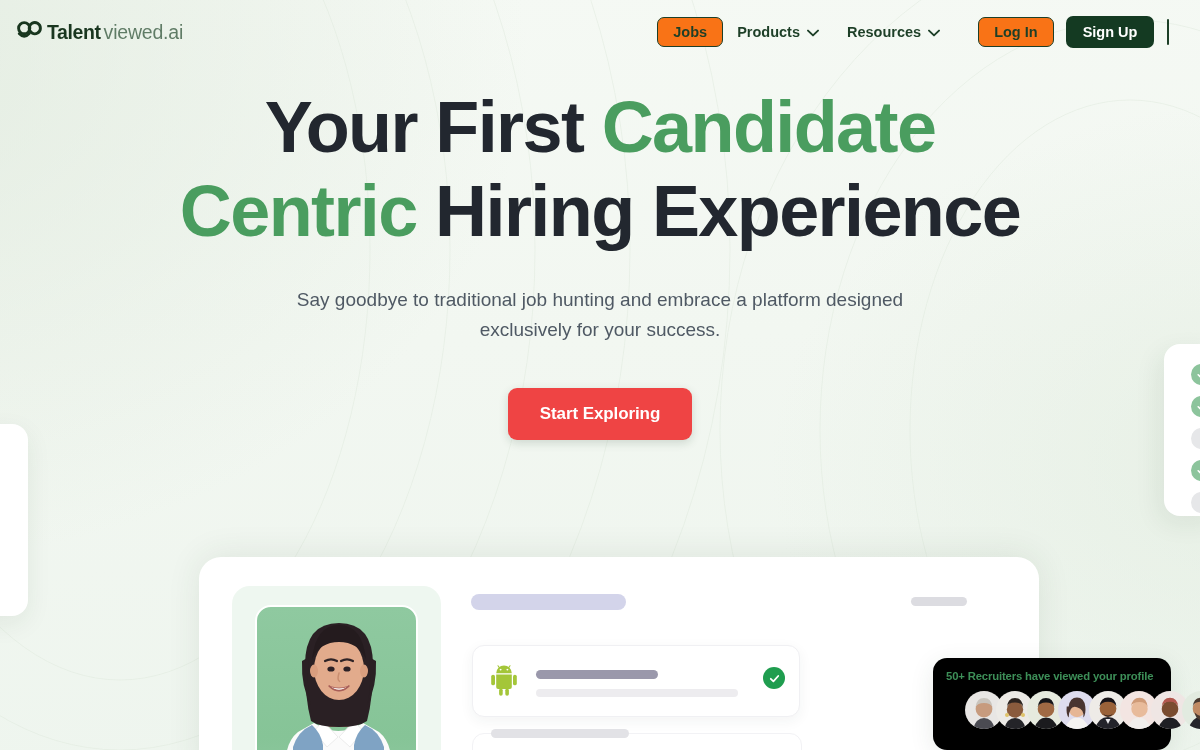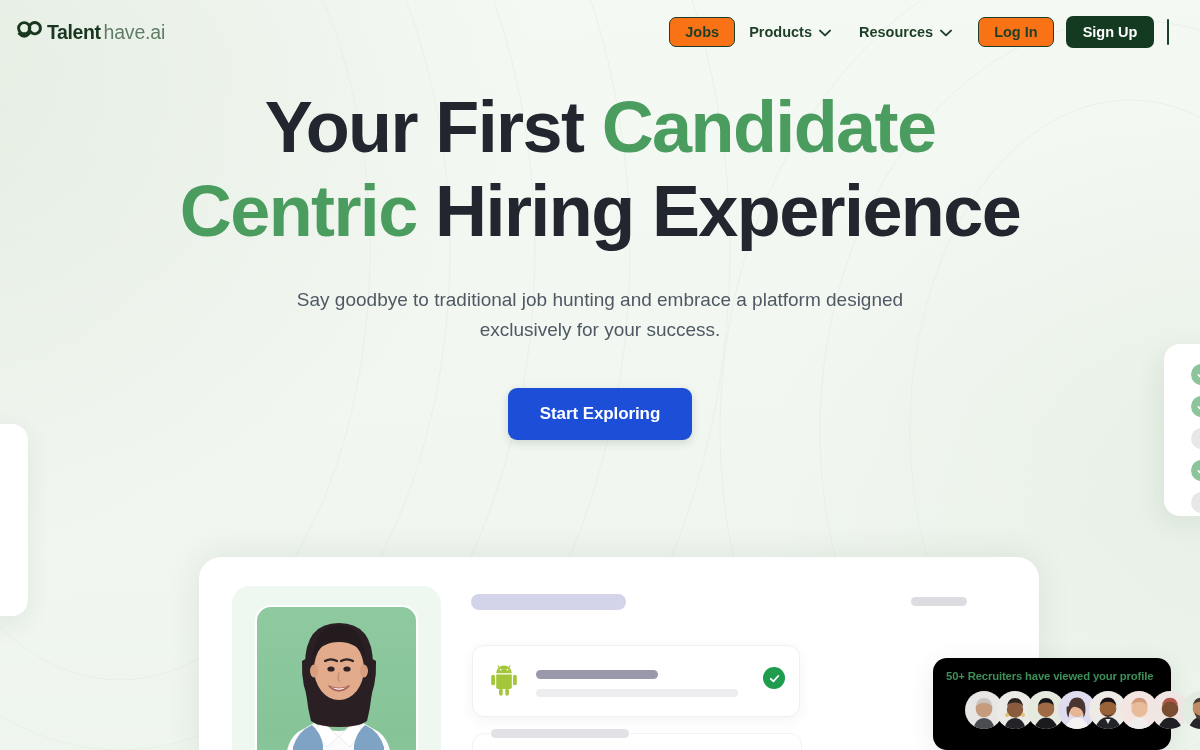--- a/index.html
+++ b/index.html
@@ -107,21 +107,21 @@
     cursor: pointer;
     white-space: nowrap;
   }
   #nav-divider {
     width: 1.6px;
     height: 26px;
     background: #1d3f27;
     margin: 0 13px;
     border-radius: 1px;
   }
-  #nav-login { margin-left: 12px; }
+  #nav-login { margin-left: 24px; }
   #nav-signup { margin-left: 12px; }
 
   
   #hero {
     position: absolute;
     top: 78px;
     left: 0; right: 0;
     text-align: center;
     z-index: 20;
   }
@@ -142,21 +142,21 @@
     max-width: 660px;
     font-size: 19px;
     line-height: 1.6;
     color: #4f5964;
     font-weight: 400;
   }
 
   #start-exploring-button {
     margin-top: 42px;
     display: inline-block;
-    background: #1d4ed8;
+    background: #ef4444;
     color: #ffffff;
     font-size: 17px;
     font-weight: 700;
     letter-spacing: -0.1px;
     border: none;
     border-radius: 9px;
     padding: 16px 32px;
     cursor: pointer;
     box-shadow: 0 3px 10px rgba(20,58,34,.16);
   }
@@ -347,21 +347,21 @@
 
   <div id="brand-logo">
     <span class="go-mark">
       <svg width="26" height="18" viewBox="0 0 26 18">
         <circle cx="8.2" cy="7.2" r="5.6" fill="none" stroke="#19361f" stroke-width="2.9"></circle>
         <path d="M13.2 7.2 a5.6 5.6 0 1 1 0 .01" fill="none" stroke="#19361f" stroke-width="2.9"></path>
         <path d="M3.1 12.6 q5.1 5.6 10.2 0" fill="none" stroke="#19361f" stroke-width="2.6" stroke-linecap="round"></path>
       </svg>
     </span>
     <span class="logo-talent">Talent</span>
-    <span class="logo-place">have.ai</span>
+    <span class="logo-place">viewed.ai</span>
   </div>
 
   <nav id="main-nav">
 
     <button class="nav-pill" id="nav-jobs">Jobs</button>
 
     <div class="nav-link">
       <span>Products</span>
       <span class="chev">
         <svg width="12" height="8" viewBox="0 0 12 8">

